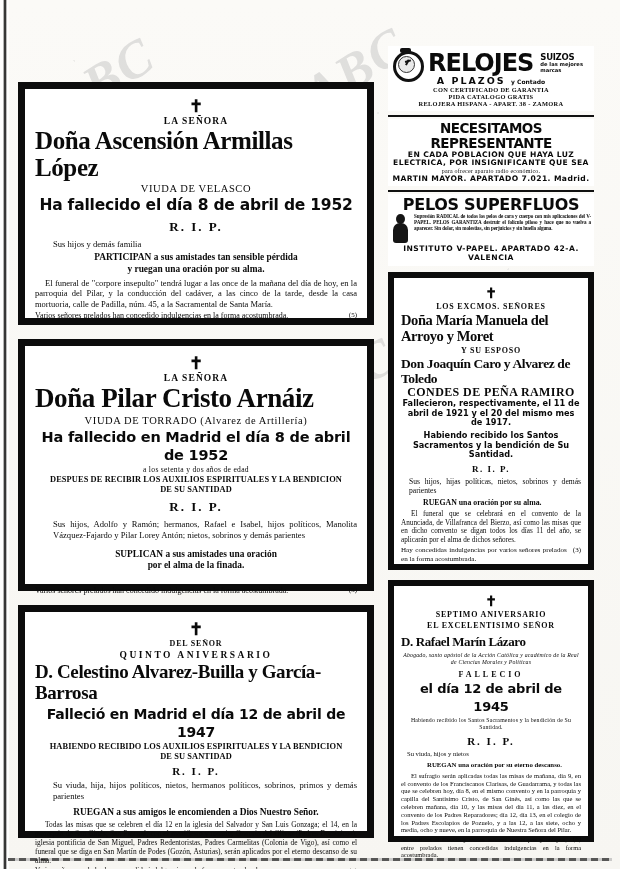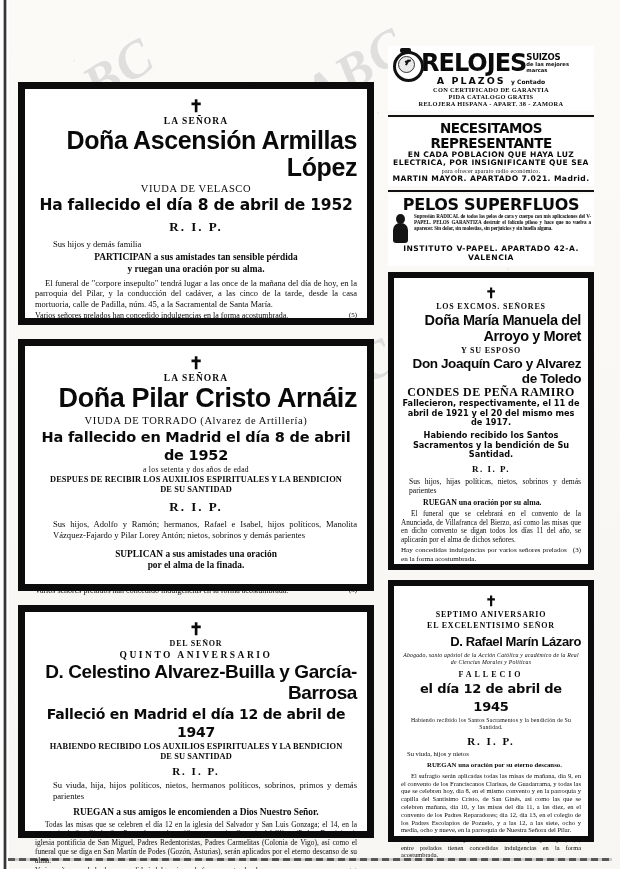--- a/index.html
+++ b/index.html
@@ -55,21 +55,21 @@
   .mbox.r{border-width:6px;padding:5px 7px 6px 7px;}
   .cross{text-align:center;font-size:17px;line-height:15px;font-weight:700;margin:4px 0 2px;}
   .cross.sm{font-size:14px;line-height:13px;}
 
   .lbl{
     text-align:center;font-variant:small-caps;letter-spacing:1.1px;
     font-size:9.5px;font-weight:700;margin:2px 0 1px;
   }
   .lbl.tiny{font-size:8px;letter-spacing:.8px;}
   .name{
-    text-align:right;font-family:Liberation Sans, sans-serif;
+    text-align:left;font-family:Liberation Serif, serif;
     font-weight:700;letter-spacing:-.4px;
     font-size:25px;line-height:27px;margin:1px 0 2px;
   }
   .name.n2{font-size:27px;line-height:29px;}
   .name.n3{font-size:17px;line-height:19px;}
   .sub{text-align:center;font-size:10.5px;letter-spacing:.6px;margin:1px 0 2px;}
   .died{
     text-align:center;font-family:"DejaVu Sans", sans-serif;font-weight:700;
     font-size:15.5px;line-height:18px;letter-spacing:-.2px;margin:2px 0 1px;
   }
@@ -89,21 +89,21 @@
   .body{font-size:8.5px;line-height:10.2px;text-align:justify;margin:3px 0 1px;
         text-indent:10px;}
   .body.sm{font-size:7.4px;line-height:8.8px;}
   .foot{font-size:8px;line-height:9.4px;text-align:justify;margin:2px 0 0;position:relative;}
   .foot.sm{font-size:7.2px;line-height:8.6px;}
   .refno{font-size:7px;float:right;margin-left:6px;}
 
   
   .ad{background:#fff;padding:2px 3px 3px;margin-bottom:4px;}
   .ad-rule{height:2px;background:#111;margin:3px 0 2px;}
-  .relojes-row{display:flex;align-items:center;gap:0;}
+  .relojes-row{display:flex;align-items:center;gap:7px;}
   .watch{width:30px;height:30px;flex:0 0 30px;position:relative;}
   .watch .case{position:absolute;left:2px;top:3px;width:25px;height:25px;border-radius:50%;
     border:3px solid #111;background:#fff;}
   .watch .face{position:absolute;left:7px;top:8px;width:15px;height:15px;border-radius:50%;
     background:#e9e9e9;border:1px solid #333;}
   .watch .h1x{position:absolute;left:14px;top:11px;width:1.5px;height:6px;background:#111;transform:rotate(28deg);transform-origin:bottom;}
   .watch .h2x{position:absolute;left:14px;top:13px;width:6px;height:1.5px;background:#111;transform:rotate(-16deg);transform-origin:left;}
   .watch .band{position:absolute;left:9px;top:0px;width:11px;height:5px;background:#111;border-radius:2px;}
   .watch .band2{position:absolute;left:9px;bottom:0px;width:11px;height:5px;background:#111;border-radius:2px;}
   .relojes{

